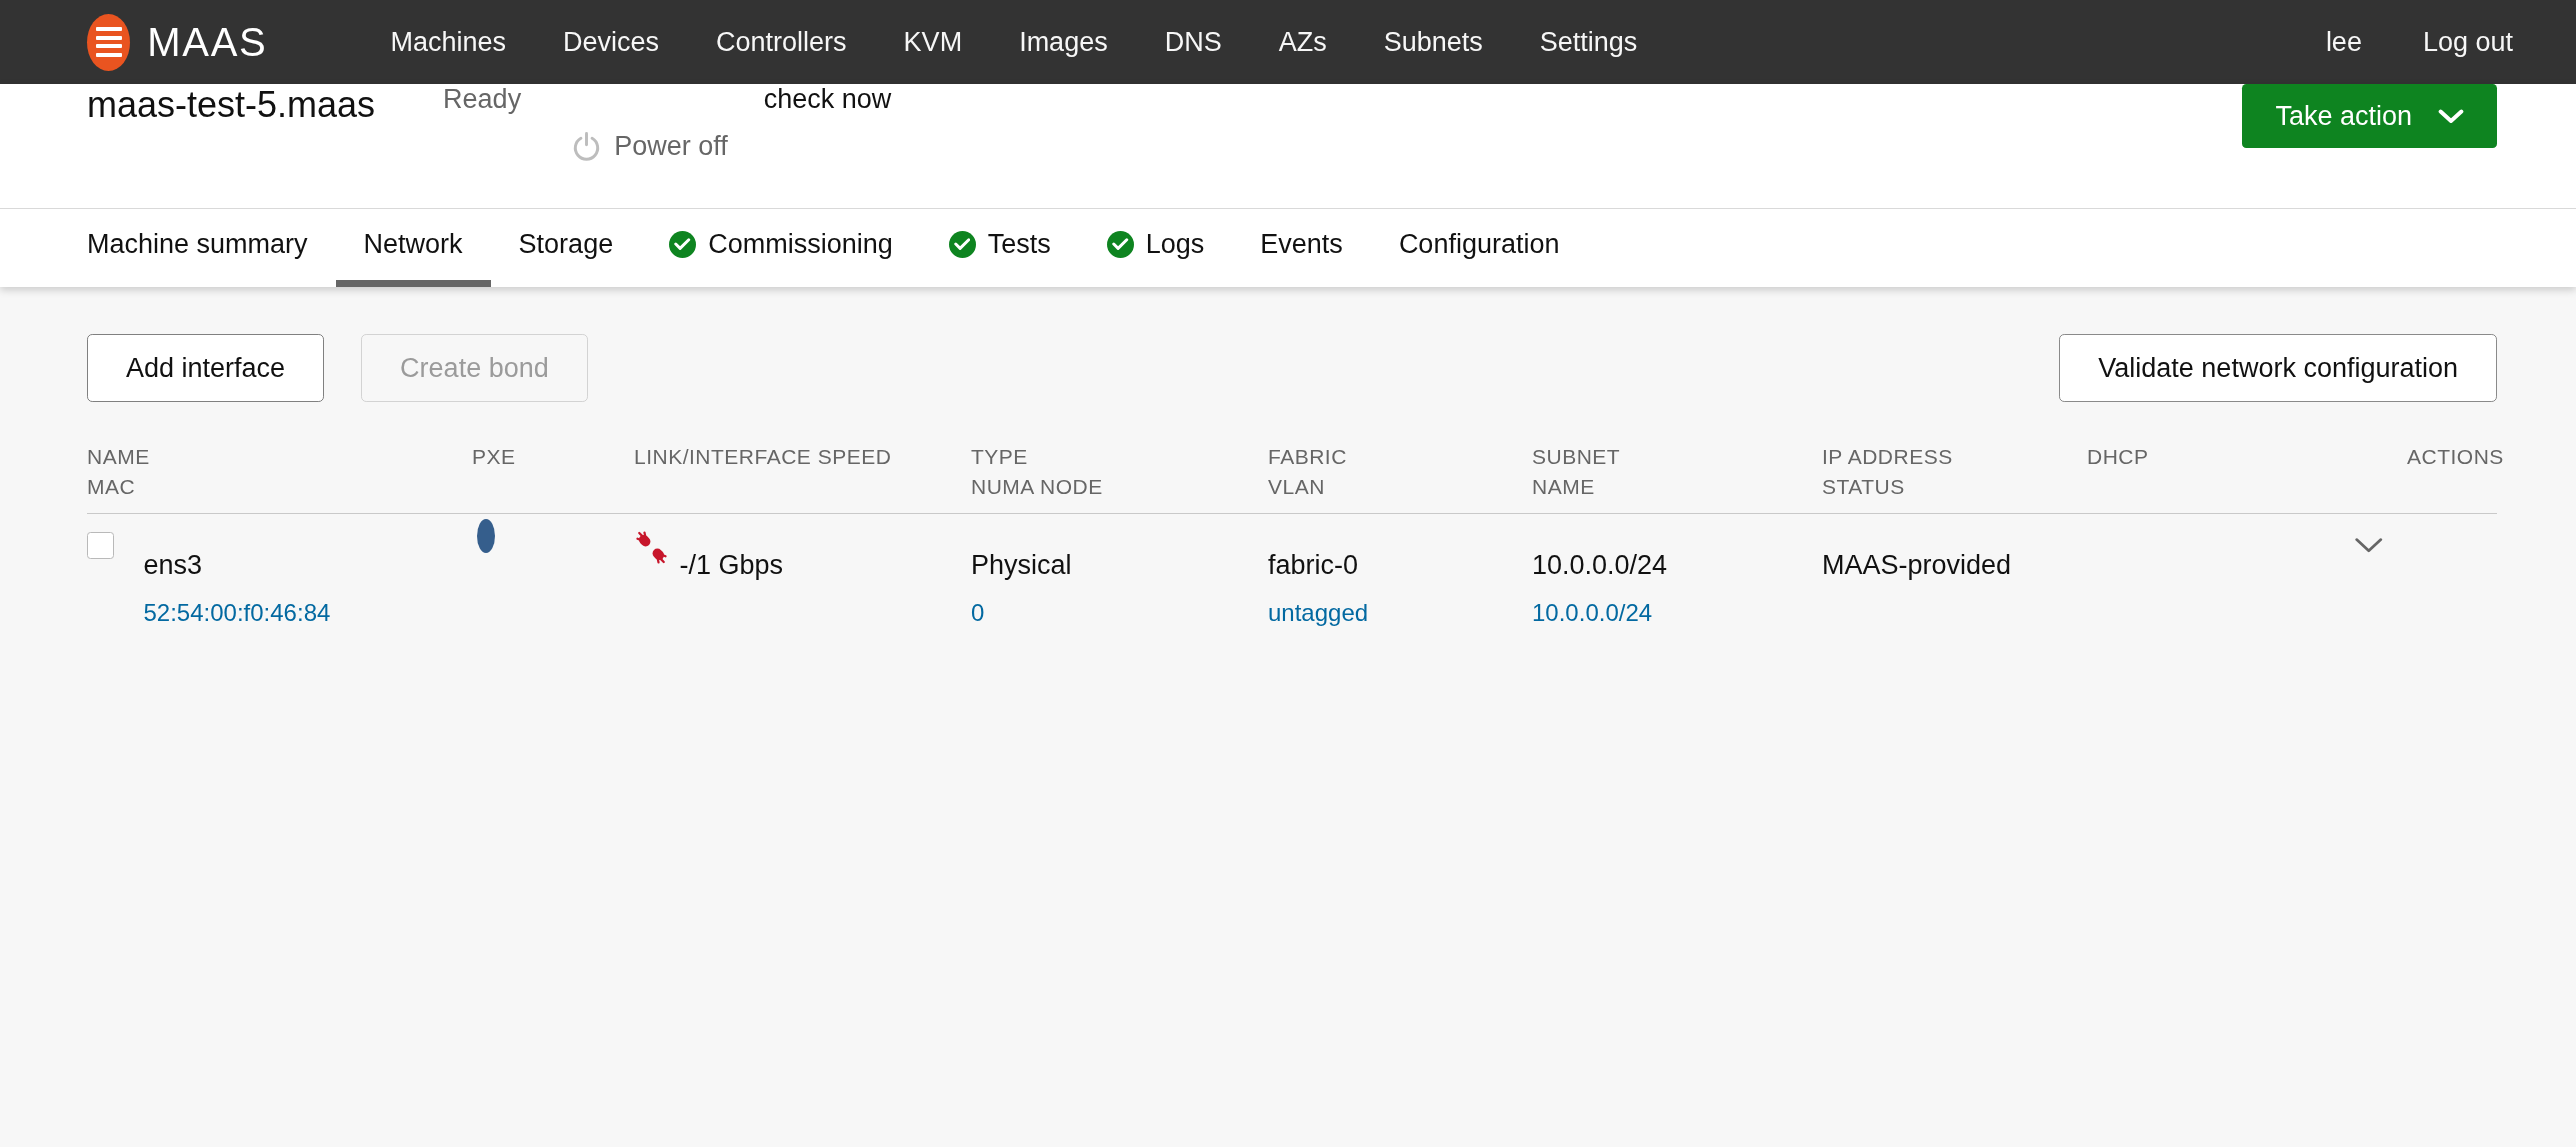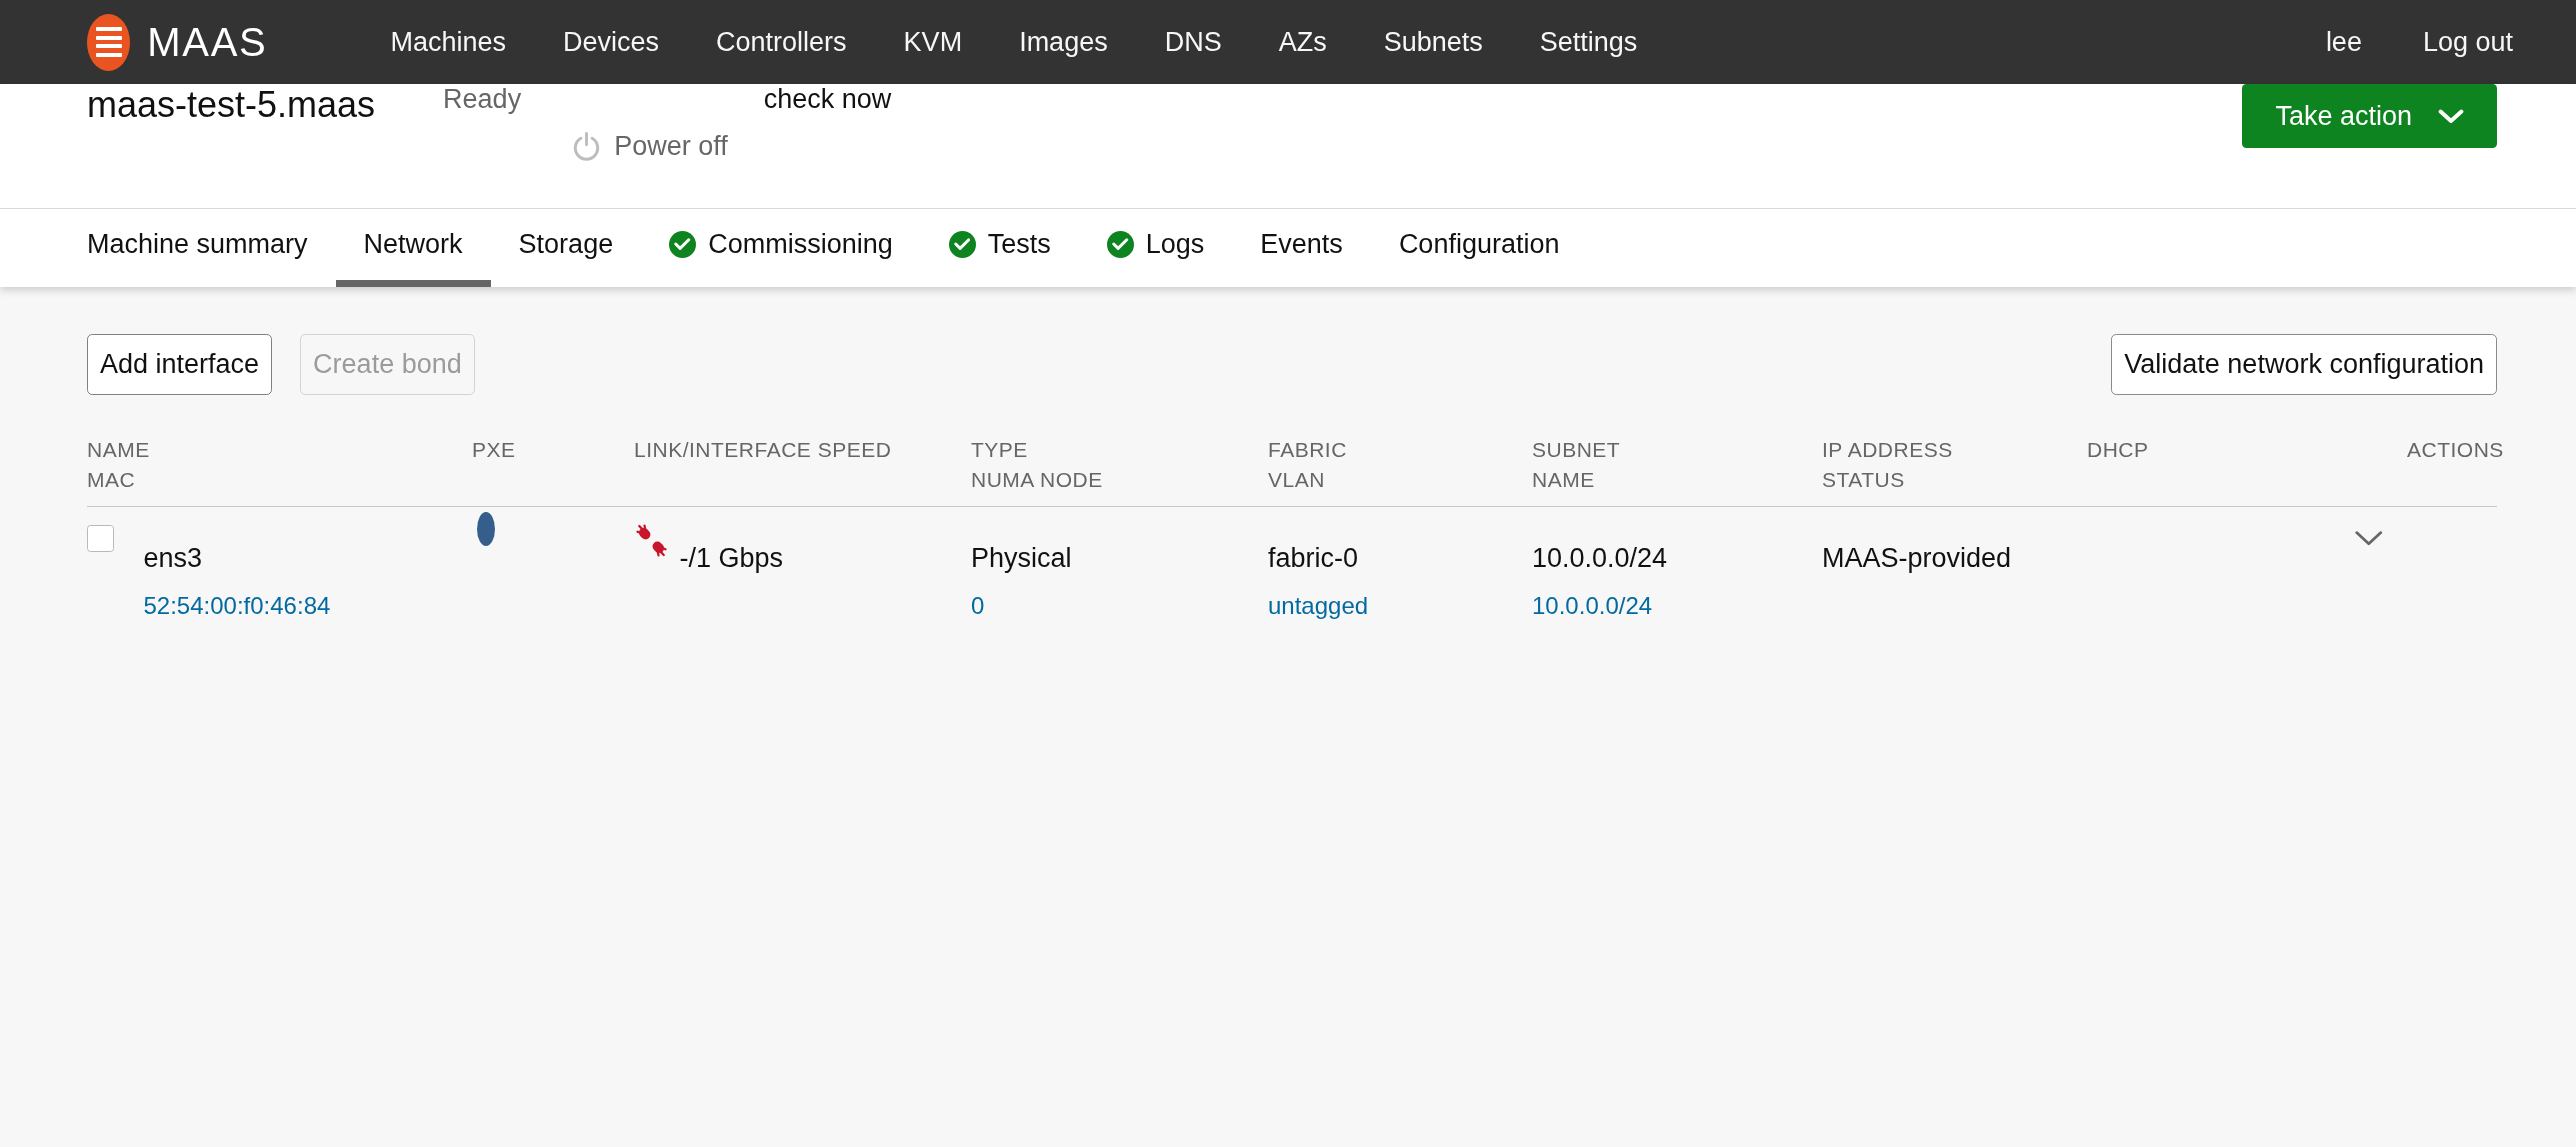--- a/index.html
+++ b/index.html
@@ -59,23 +59,23 @@
     width: 27px; height: 27px; border-radius: 50%; background: #0e8420;
     display: inline-flex; align-items: center; justify-content: center; flex: 0 0 auto;
   }
 
   
   .content { padding: 47px 79px 0 87px; }
   .toolbar { display: flex; align-items: center; }
   .btn {
     background: #fff; border: 1.7px solid #808080; border-radius: 5.2px;
     font-size: 27px; font-family: inherit; color: #111;
-    height: 61px; padding: 0 12px; cursor: pointer;
-  }
-  .btn + .btn { margin-left: 28px; }
+    height: 68px; padding: 0 38px; cursor: pointer;
+  }
+  .btn + .btn { margin-left: 37px; }
   .btn.disabled {
     background: transparent; border-color: #d3d3d3; color: #9b9b9b; cursor: default;
   }
   .btn.right { margin-left: auto; border-color: #8a8a8a; }
 
   
   .net-table { margin-top: 40px; }
   .grid-row {
     display: grid;
     grid-template-columns: 385px 162px 337px 297px 264px 290px 265px 320px 1fr;

